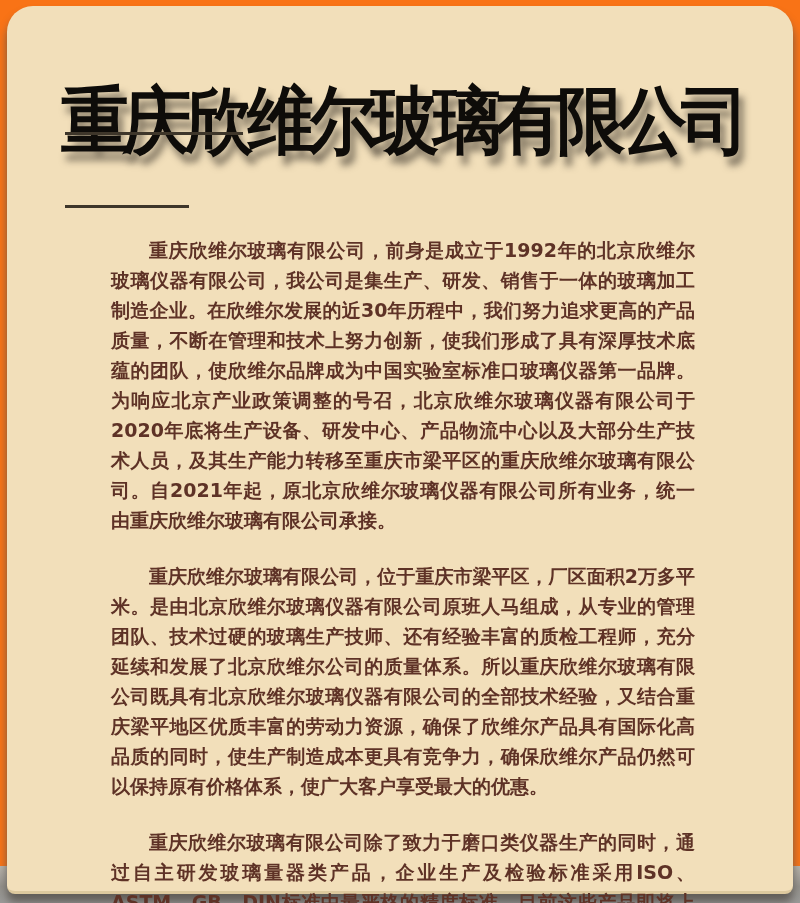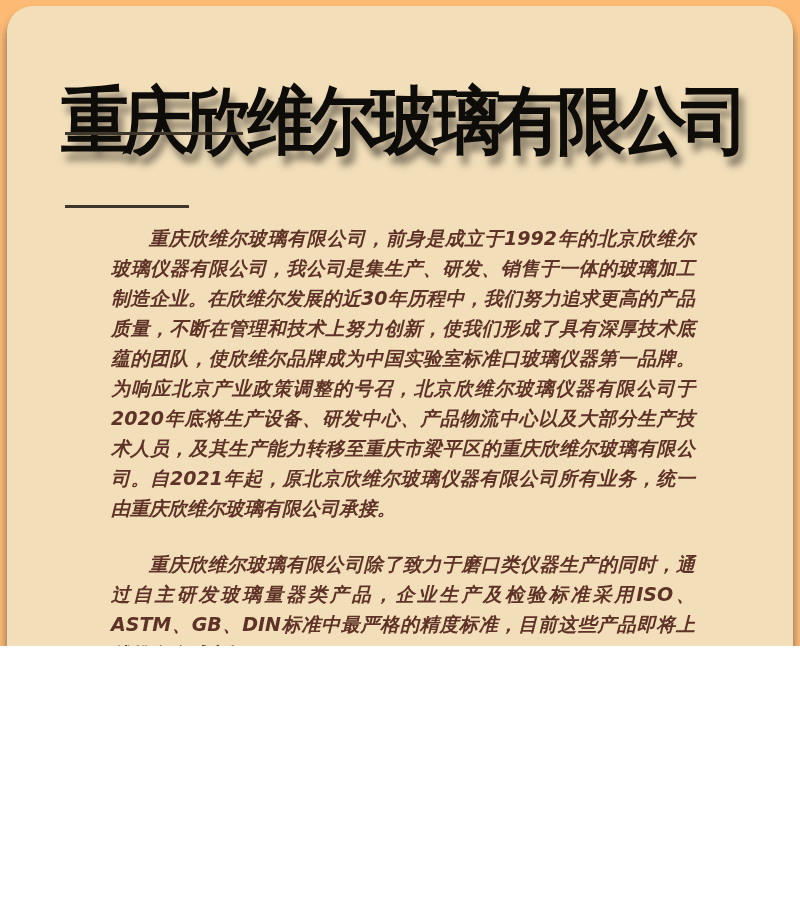--- a/index.html
+++ b/index.html
@@ -4,23 +4,23 @@
 <style>
   html, body {
     margin: 0;
     padding: 0;
     background: #ffffff;
     font-family: "DejaVu Sans", "Liberation Sans", sans-serif;
   }
   .stage {
     position: relative;
     width: 800px;
-    height: 646px;
+    height: 903px;
     overflow: hidden;
-    background: #fdba74;
+    background: #f97316;
   }
   
   .floor {
     position: absolute;
     left: 0;
     top: 866px;
     width: 800px;
     height: 37px;
     background: linear-gradient(180deg, #b9b4ac 0%, #94918c 55%, #9a9a98 100%);
   }
@@ -84,23 +84,22 @@
     left: 104px;
     top: 217px;
     width: 584px;
     color: #5e3226;
     font-size: 19px;
     font-weight: bold;
     line-height: 30px;
     text-align: justify;
   }
   .content p {
-    margin: 0 0 26px 0;
+    margin: 12px 0 26px 0;
     text-indent: 2em;
-    font-style: italic;
   }
   .content p:last-child {
     margin-bottom: 0;
   }
 </style>
 </head>
 <body>
 
 <div class="stage">
 
@@ -110,18 +109,19 @@
 
     <h1 class="company-title">重庆欣维尔玻璃有限公司</h1>
 
     <div class="rule-top"></div>
 
 
     <div class="rule-bottom"></div>
 
     <div class="content">
       <p>重庆欣维尔玻璃有限公司，前身是成立于1992年的北京欣维尔玻璃仪器有限公司，我公司是集生产、研发、销售于一体的玻璃加工制造企业。在欣维尔发展的近30年历程中，我们努力追求更高的产品质量，不断在管理和技术上努力创新，使我们形成了具有深厚技术底蕴的团队，使欣维尔品牌成为中国实验室标准口玻璃仪器第一品牌。　　为响应北京产业政策调整的号召，北京欣维尔玻璃仪器有限公司于2020年底将生产设备、研发中心、产品物流中心以及大部分生产技术人员，及其生产能力转移至重庆市梁平区的重庆欣维尔玻璃有限公司。自2021年起，原北京欣维尔玻璃仪器有限公司所有业务，统一由重庆欣维尔玻璃有限公司承接。</p>
+      <p>重庆欣维尔玻璃有限公司，位于重庆市梁平区，厂区面积2万多平米。是由北京欣维尔玻璃仪器有限公司原班人马组成，从专业的管理团队、技术过硬的玻璃生产技师、还有经验丰富的质检工程师，充分延续和发展了北京欣维尔公司的质量体系。所以重庆欣维尔玻璃有限公司既具有北京欣维尔玻璃仪器有限公司的全部技术经验，又结合重庆梁平地区优质丰富的劳动力资源，确保了欣维尔产品具有国际化高品质的同时，使生产制造成本更具有竞争力，确保欣维尔产品仍然可以保持原有价格体系，使广大客户享受最大的优惠。</p>
       <p>重庆欣维尔玻璃有限公司除了致力于磨口类仪器生产的同时，通过自主研发玻璃量器类产品，企业生产及检验标准采用ISO、ASTM、GB、DIN标准中最严格的精度标准，目前这些产品即将上线推向全球市场。</p>
     </div>
 
   </div>
 
 </div>
 
 </body></html>

